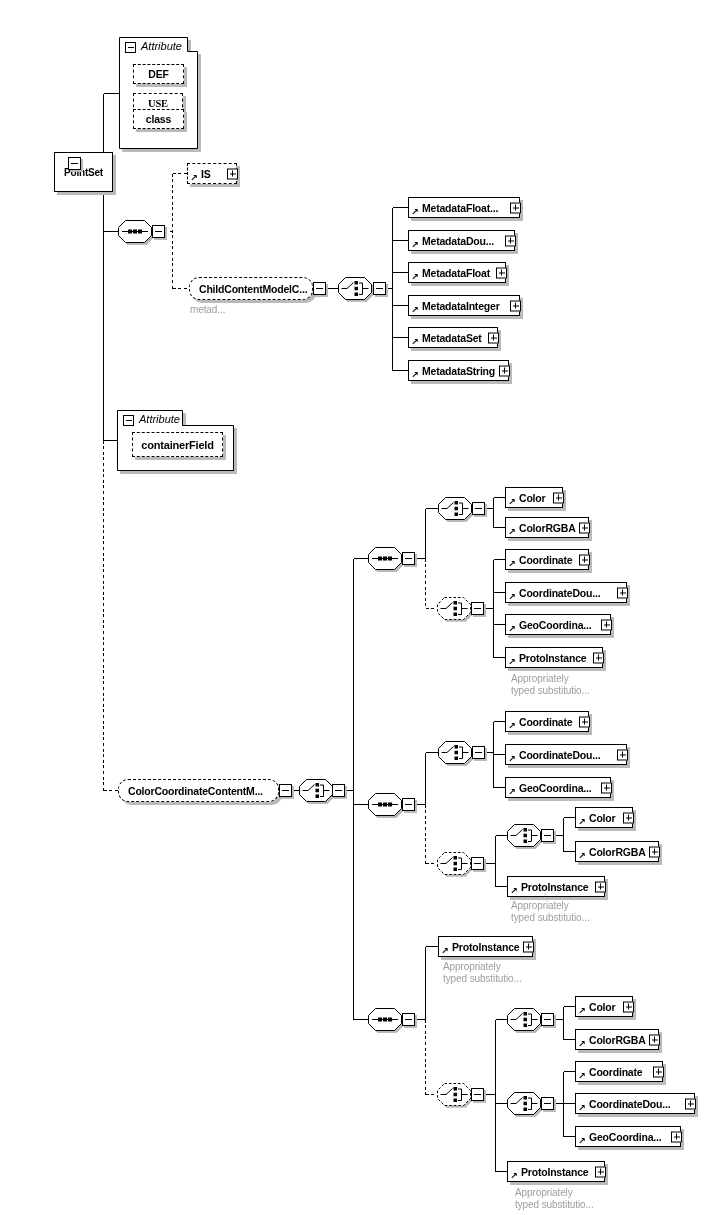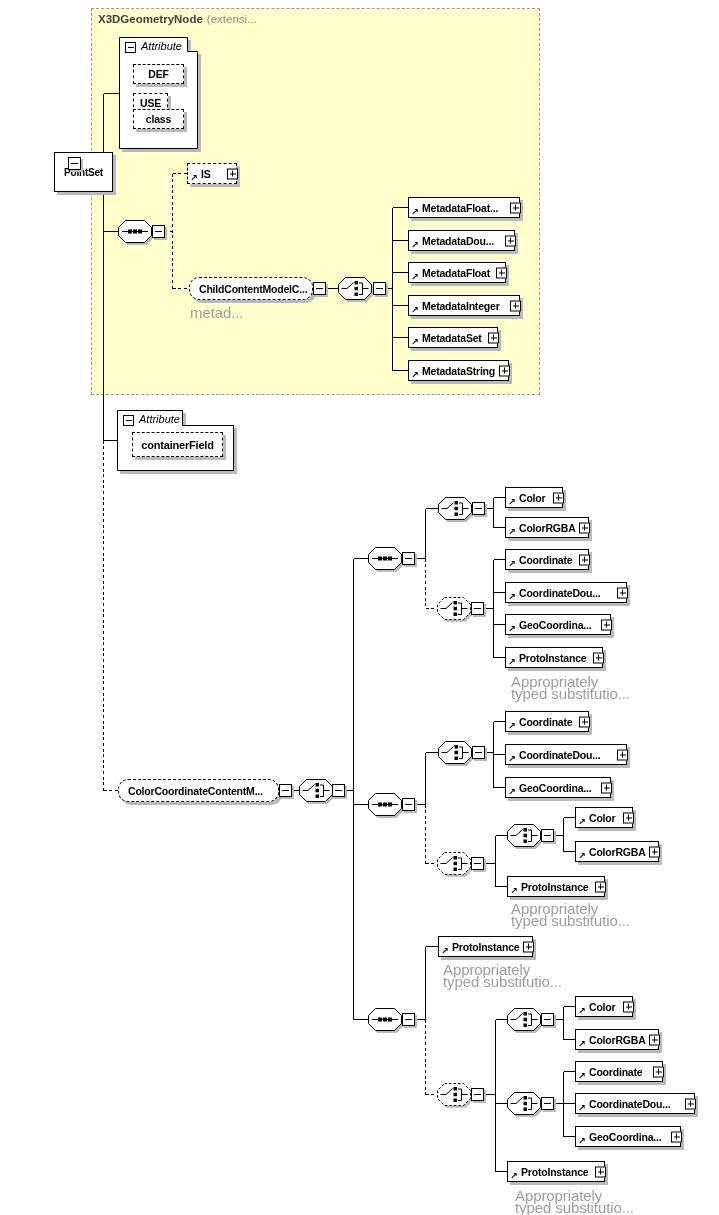--- a/index.html
+++ b/index.html
@@ -39,21 +39,21 @@
   .pm.in-box { right:-2px; top:50%; transform:translateY(-50%); }
   .toggle {
     position:absolute; width:13px; height:13px; background:#fff; border:1px solid #000; box-sizing:border-box;
     box-shadow:2px 2px 0 var(--shadow);
   }
   .toggle::before { content:""; position:absolute; left:2px; right:2px; top:50%; margin-top:-0.5px; height:1px; background:#000; }
   .arrow {
     position:absolute; left:2px; bottom:0; font-size:9px; font-weight:bold; line-height:1;
     font-family:"DejaVu Sans", sans-serif; color:#000;
   }
-  .annot { position:absolute; font-size:15px; color:var(--annotation-text); white-space:nowrap; letter-spacing:-0.1px; }
+  .annot { position:absolute; font-size:10px; color:var(--annotation-text); white-space:nowrap; letter-spacing:-0.1px; }
   .attr-shape { position:absolute; filter:drop-shadow(3px 3px 0 var(--shadow)); }
   .attr-shape path { fill:#fff; stroke:#000; stroke-width:1; }
   .attr-label { position:absolute; font-style:italic; font-size:11px; color:#000; white-space:nowrap; }
   .octa { position:absolute; filter:drop-shadow(2px 2.5px 0 var(--shadow)); overflow:visible; }
 </style>
 </head>
 <body>
 
 <div class="stage" style="--group-fill: #ffffcc; --group-border: #9a9a9a; --box-border: #000000; --shadow: #bababa; --annotation-text: #9e9e9e; --title-suffix: #8f8f8f;">
 
@@ -82,25 +82,20 @@
         <line x1="9" y1="11.5" x2="15.5" y2="5.5" stroke="#000"></line>
         <rect x="16.5" y="4" width="3.5" height="3.5" fill="#000"></rect>
         <rect x="16.5" y="9.75" width="3.5" height="3.5" fill="#000"></rect>
         <rect x="16.5" y="15.5" width="3.5" height="3.5" fill="#000"></rect>
         <path d="M21,6 H24.5 V17.5 H21" fill="none" stroke="#000"></path>
         <line x1="24.5" y1="11.5" x2="30.5" y2="11.5" stroke="#000"></line>
       </g>
     </defs>
   </svg>
 
-  <div class="ygroup">
-    <div class="ygroup-title">
-      <span>X3DGeometryNode</span><span class="suffix">(extensi...</span>
-    </div>
-  </div>
 
   <svg class="wires">
     <path d="M81,163.5 H103 M103.5,93.5 V440.5 M103.5,93.5 H120 M103.5,231.5 H118 M103.5,440.5 H118
              M325,288.5 H338 M385,288.5 H392 M392.5,207.5 V370.5
              M392.5,207.5 H408 M392.5,240.5 H408 M392.5,272.5 H408 M392.5,305.5 H408 M392.5,337.5 H408 M392.5,370.5 H408
              M291,790.5 H299 M344,790.5 H353 M353.5,558.5 V1019.5
              M353.5,558.5 H368 M353.5,804.5 H368 M353.5,1019.5 H368
              M414,558.5 H425.5 M425.5,508.5 V558.5 M425.5,508.5 H438
              M484,508.5 H493.5 M493.5,497.5 V527.5 M493.5,497.5 H505 M493.5,527.5 H505
              M483,608.5 H493.5 M493.5,559.5 V657.5 M493.5,559.5 H505 M493.5,592.5 H505 M493.5,624.5 H505 M493.5,657.5 H505
@@ -120,21 +115,21 @@
   </svg>
 
   <svg class="attr-shape" style="left:119px; top:37px;" width="84" height="116">
     <path d="M0.5,0.5 H68.5 V14.5 H78.5 V111.5 H0.5 Z"></path>
   </svg>
   <span class="pm" style="left:125px; top:42px;"></span>
   <span class="attr-label" style="left:141px; top:40px;">Attribute</span>
   <div class="ebox dashed centered" style="left:133px; top:64px; width:51px; height:20px;">
     <span>DEF</span>
   </div>
-  <div class="ebox dashed centered" style="left:133px; top:93px; width:35px; height:20px;">
+  <div class="ebox dashed centered" style="left:133px; top:93px; width:50px; height:20px;font-family:Liberation Serif, serif;">
     <span>USE</span>
   </div>
   <div class="ebox dashed centered" style="left:133px; top:109px; width:51px; height:20px;">
     <span>class</span>
   </div>
 
   <div class="ebox centered" style="left:10px; top:152px; width:59px; height:40px; font-size:10px;margin-left:44px;">
     <span>PointSet</span>
   </div>
   <span class="toggle" style="left:68px; top:157px;"></span>

